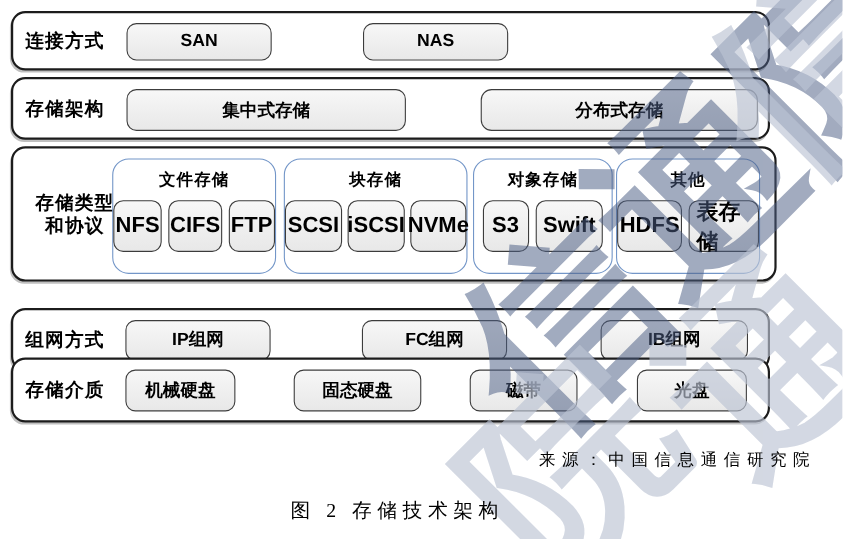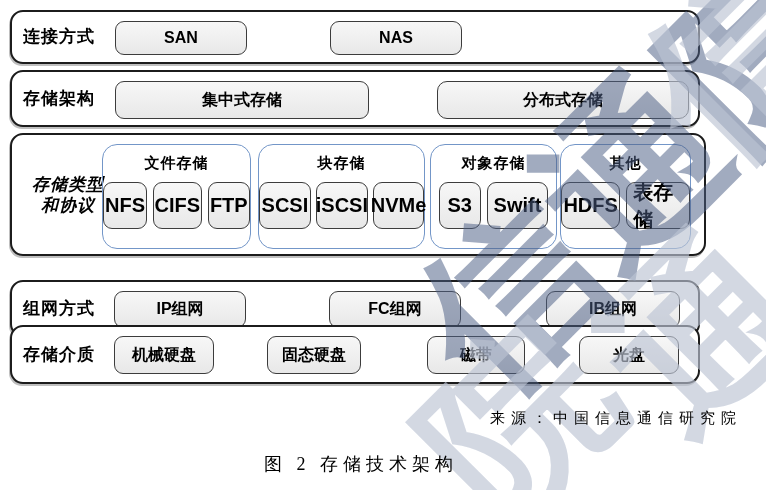--- a/index.html
+++ b/index.html
@@ -24,21 +24,21 @@
   .r1{top:10px;width:690px;height:54px;}
   .r2{top:70px;width:690px;height:57px;}
   .r3{top:133px;width:696px;height:123px;}
   .r4{top:280px;width:690px;height:57px;}
   .r5{top:325px;width:690px;height:59px;}
   .row-label{
     position:absolute;left:11px;top:50%;transform:translateY(-50%);
     width:86px;text-align:left;
     font-size:17px;font-weight:bold;letter-spacing:1px;line-height:1.25;
   }
-  .row-label.centered{text-align:center;font-style:italic;}
+  .row-label.centered{text-align:center;}
   
   .btn{
     position:absolute;
     display:flex;align-items:center;justify-content:center;
     border:1.6px solid var(--chip_border,#3c3c3c);
     border-radius:9px;
     background:linear-gradient(180deg,var(--chip_fill_top,#f7f7f7),var(--chip_fill_bottom,#e8e8e8));
     font-size:16px;font-weight:bold;
     box-sizing:border-box;
   }
@@ -155,21 +155,21 @@
   <div class="row r4">
     <div class="row-label">组网方式</div>
     <div class="btn" style="left:102px;top:9px;width:132px;height:37px;">IP组网</div>
     <div class="btn" style="left:317px;top:9px;width:132px;height:37px;">FC组网</div>
     <div class="btn" style="left:534px;top:9px;width:134px;height:37px;">IB组网</div>
   </div>
 
   <div class="row r5">
     <div class="row-label">存储介质</div>
     <div class="btn" style="left:102px;top:9px;width:100px;height:38px;">机械硬盘</div>
-    <div class="btn" style="left:255px;top:9px;width:94px;height:38px;">固态硬盘</div>
+    <div class="btn" style="left:255px;top:9px;width:116px;height:38px;">固态硬盘</div>
     <div class="btn" style="left:415px;top:9px;width:98px;height:38px;">磁带</div>
     <div class="btn" style="left:567px;top:9px;width:100px;height:38px;">光盘</div>
   </div>
 
   <div class="wm wm-dark">信通院</div>
   <div class="wm wm-light wm-light-top">信</div>
   <div class="wm wm-light wm-light-mid">通</div>
   <div class="wm wm-light wm-light-bottom">院</div>
 
   <div class="source-note">来源：中国信息通信研究院</div>

